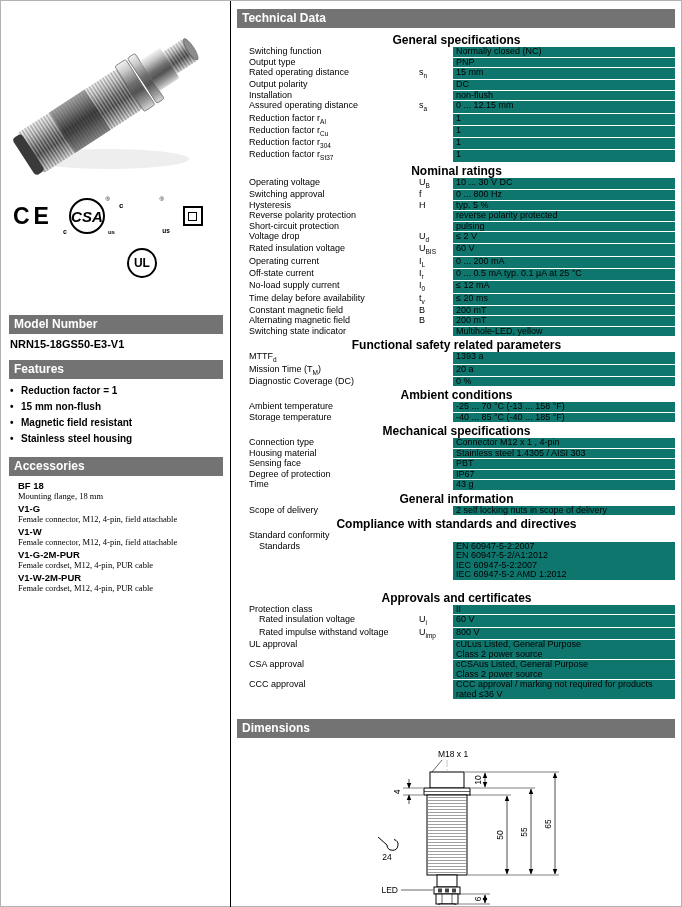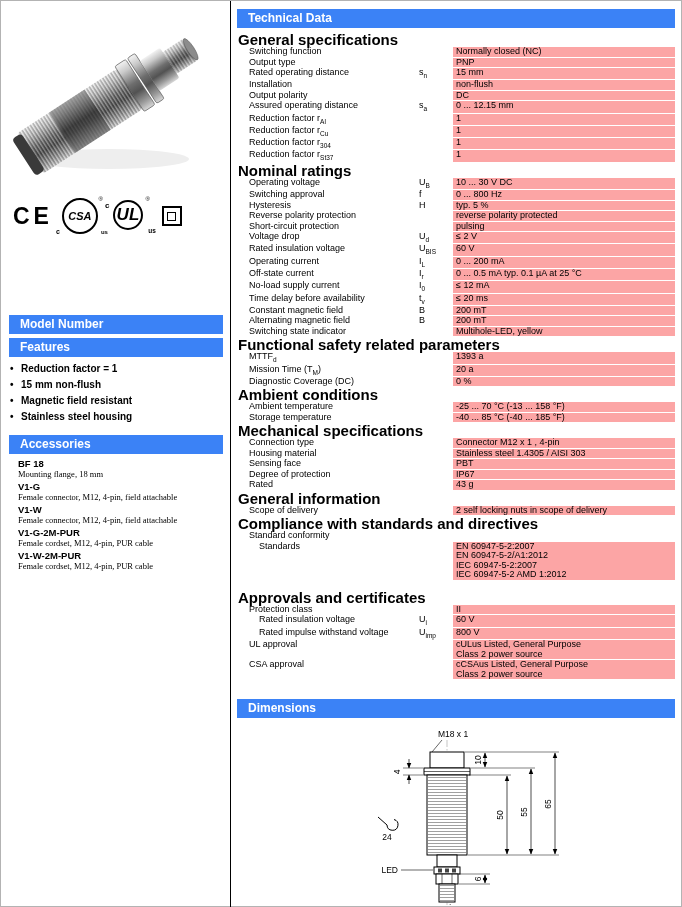--- a/index.html
+++ b/index.html
@@ -8,63 +8,63 @@
     width:682px; height:907px; background:#fff; color:#000;
     font-family:"Liberation Sans", sans-serif; position:relative; overflow:hidden;
   }
   .page { position:absolute; inset:0; border:1px solid #b3b3b3; background:#fff; }
   .divider { position:absolute; left:229px; top:0; width:1px; height:907px; background:#000; }
 
   .left  { position:absolute; left:8px;  top:8px; width:214px; }
   .right { position:absolute; left:236px; top:8px; width:438px; height:896px; overflow:hidden; }
 
   .bar {
-    background:#3b82f6; color:#fff; font-weight:bold; font-size:12px;
-    line-height:15px; padding:2px 11px; margin-bottom:4px;
+    background:#737373; color:#fff; font-weight:bold; font-size:12px;
+    line-height:15px; padding:2px 5px; margin-bottom:4px;
   }
 
   
   .photo { width:212px; height:176px; }
-  .certs { display:flex; align-items:center; gap:9px; height:46px; margin:8px 0 0 4px; }
+  .certs { display:flex; align-items:center; gap:16px; height:46px; margin:8px 0 0 4px; }
   .ce { font-size:23px; font-weight:bold; letter-spacing:4px; }
   .csa { position:relative; width:36px; height:36px; border:2.5px solid #000; border-radius:50%;
          display:flex; align-items:center; justify-content:center; }
-  .csa-in { font-size:11px; font-weight:bold; font-style:italic; }
+  .csa-in { font-size:15px; font-weight:bold; font-style:italic; }
   .csa .reg { position:absolute; top:-4px; right:-7px; font-size:6px; }
   .csa .mk-c { position:absolute; bottom:-3px; left:-8px; font-size:7px; font-weight:bold; }
   .csa .mk-us { position:absolute; bottom:-3px; right:-12px; font-size:6px; font-weight:bold; }
   .ulw { position:relative; width:32px; height:32px; margin-left:6px; }
   .ulc { width:30px; height:30px; border:2px solid #000; border-radius:50%;
          display:flex; align-items:center; justify-content:center;
-         font-weight:bold; font-style:italic; font-size:17px; }
+         font-weight:bold; font-size:12px;margin-top:48px; }
   .ul-c  { position:absolute; top:1px;  left:-8px;  font-size:8px; font-weight:bold; }
   .ul-us { position:absolute; bottom:-2px; right:-11px; font-size:6.5px; font-weight:bold; }
   .ul-reg{ position:absolute; top:-4px; right:-5px; font-size:6px; }
   .sq { width:20px; height:20px; border:2px solid #000; display:flex;
         align-items:center; justify-content:center; margin-left:8px; }
   .sq-in { width:9px; height:9px; border:1.5px solid #000; }
 
   .model-section { margin-top:76px; }
   .model-value { font-size:11px; font-weight:bold; margin:3px 0 10px 1px; }
   .feat-list { margin:2px 0 10px 1px; }
   .feat-item { display:flex; font-size:10px; font-weight:bold; line-height:16px; }
   .feat-item .bullet { width:11px; }
   .acc-list { margin:2px 0 0 1px; }
   .acc-item { margin-bottom:2px;margin-left:8px; }
   .acc-name { font-size:9.5px; font-weight:bold; line-height:11px; }
   .acc-desc { font-size:8.5px; line-height:10px;font-family:Liberation Serif, serif; }
 
   
-  .sec-title { font-size:15px; font-weight:bold; line-height:10px; padding:3px 0 2px 1px; }
+  .sec-title { font-size:12px; font-weight:bold; line-height:10px; padding:3px 0 2px 1px;text-align:center; }
   .sec-gap { height:9px; }
   .trow { display:flex; font-size:9px; line-height:9.5px; margin-bottom:1px; }
   .tlabel { width:182px; padding-left:12px; }
   .trow.indent .tlabel { padding-left:22px; }
   .tsym { width:34px; }
-  .tval { flex:1; background:#fca5a5; padding:0 3px; min-height:9.5px; }
+  .tval { flex:1; background:#0f766e; padding:0 3px; min-height:9.5px; }
   sub.subsc { font-size:6.5px; line-height:1; }
 
   .dim-bar { margin-top:20px; }
   .dim-draw { width:438px; }
   .dim-draw svg text { font-family:"Liberation Sans", sans-serif; font-size:8.5px; fill:#000; }
 </style>
 </head>
 <body>
 
 <div class="page">
@@ -123,20 +123,21 @@
         <span class="ul-us">us</span>
         <span class="ul-reg">®</span>
       </div>
       <div class="sq">
         <div class="sq-in"></div>
       </div>
     </div>
 
     <div class="model-section">
       <div class="bar">Model Number</div>
+      <div class="model-value">NRN15-18GS50-E3-V1</div>
     </div>
 
     <div class="bar">Features</div>
     <div class="feat-list">
         <div class="feat-item">
           <span class="bullet">•</span>
           <span class="feat-text">Reduction factor = 1</span>
         </div>
         <div class="feat-item">
           <span class="bullet">•</span>
@@ -197,31 +198,31 @@
           </div>
         </div>
         <div class="trow">
           <div class="tlabel">Rated operating distance</div>
           <div class="tsym">s<sub class="subsc">n</sub></div>
           <div class="tval">
             <div class="vline">15 mm</div>
           </div>
         </div>
         <div class="trow">
+          <div class="tlabel">Output polarity</div>
+          <div class="tsym"></div>
+          <div class="tval">
+            <div class="vline">DC</div>
+          </div>
+        </div>
+        <div class="trow">
           <div class="tlabel">Installation</div>
           <div class="tsym"></div>
           <div class="tval">
             <div class="vline">non-flush</div>
-          </div>
-        </div>
-        <div class="trow">
-          <div class="tlabel">Output polarity</div>
-          <div class="tsym"></div>
-          <div class="tval">
-            <div class="vline">DC</div>
           </div>
         </div>
         <div class="trow">
           <div class="tlabel">Assured operating distance</div>
           <div class="tsym">s<sub class="subsc">a</sub></div>
           <div class="tval">
             <div class="vline">0 ... 12.15 mm</div>
           </div>
         </div>
         <div class="trow">
@@ -411,21 +412,21 @@
           </div>
         </div>
         <div class="trow">
           <div class="tlabel">Degree of protection</div>
           <div class="tsym"></div>
           <div class="tval">
             <div class="vline">IP67</div>
           </div>
         </div>
         <div class="trow">
-          <div class="tlabel">Rated</div>
+          <div class="tlabel">Time</div>
           <div class="tsym"></div>
           <div class="tval">
             <div class="vline">43 g</div>
           </div>
         </div>
         <div class="sec-title">General information</div>
         <div class="trow">
           <div class="tlabel">Scope of delivery</div>
           <div class="tsym"></div>
           <div class="tval">
@@ -477,20 +478,27 @@
             <div class="vline">cULus Listed, General Purpose</div>
             <div class="vline">Class 2 power source</div>
           </div>
         </div>
         <div class="trow">
           <div class="tlabel">CSA approval</div>
           <div class="tsym"></div>
           <div class="tval">
             <div class="vline">cCSAus Listed, General Purpose</div>
             <div class="vline">Class 2 power source</div>
+          </div>
+        </div>
+        <div class="trow">
+          <div class="tlabel">CCC approval</div>
+          <div class="tsym"></div>
+          <div class="tval">
+            <div class="vline">CCC approval / marking not required for products rated ≤36 V</div>
           </div>
         </div>
       </div>
 
     <div class="bar dim-bar">Dimensions</div>
 
     <div class="dim-draw">
       <svg width="438" height="232" viewBox="0 0 438 232">
         <defs>
           <marker id="ar" viewBox="0 0 10 10" refX="9" refY="5" markerWidth="8" markerHeight="8" orient="auto-start-reverse">

